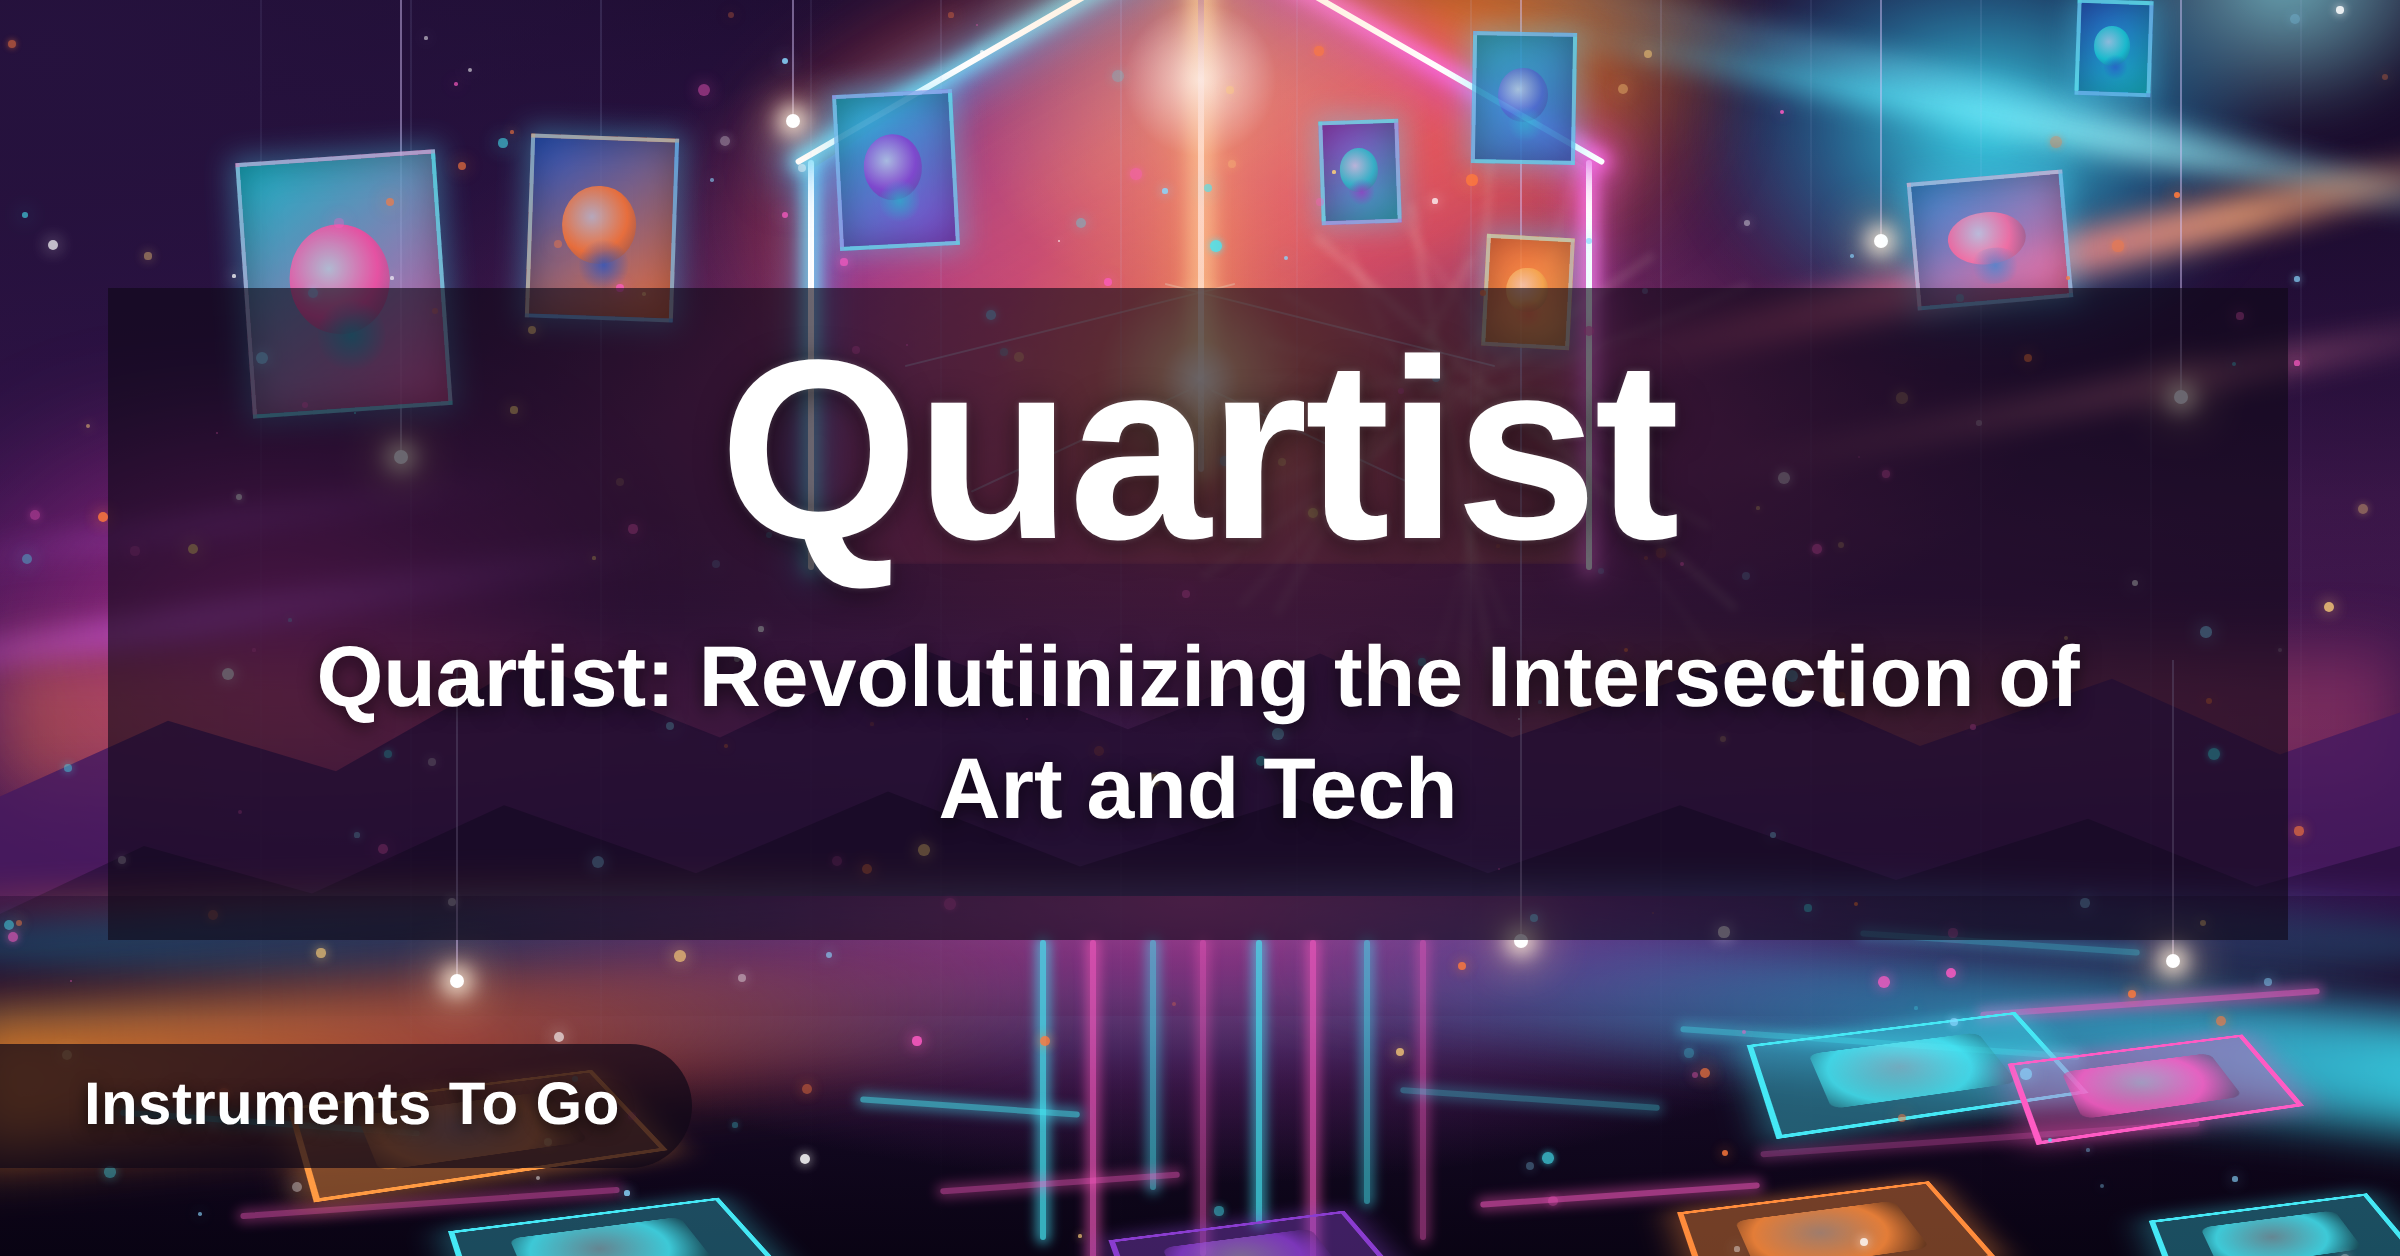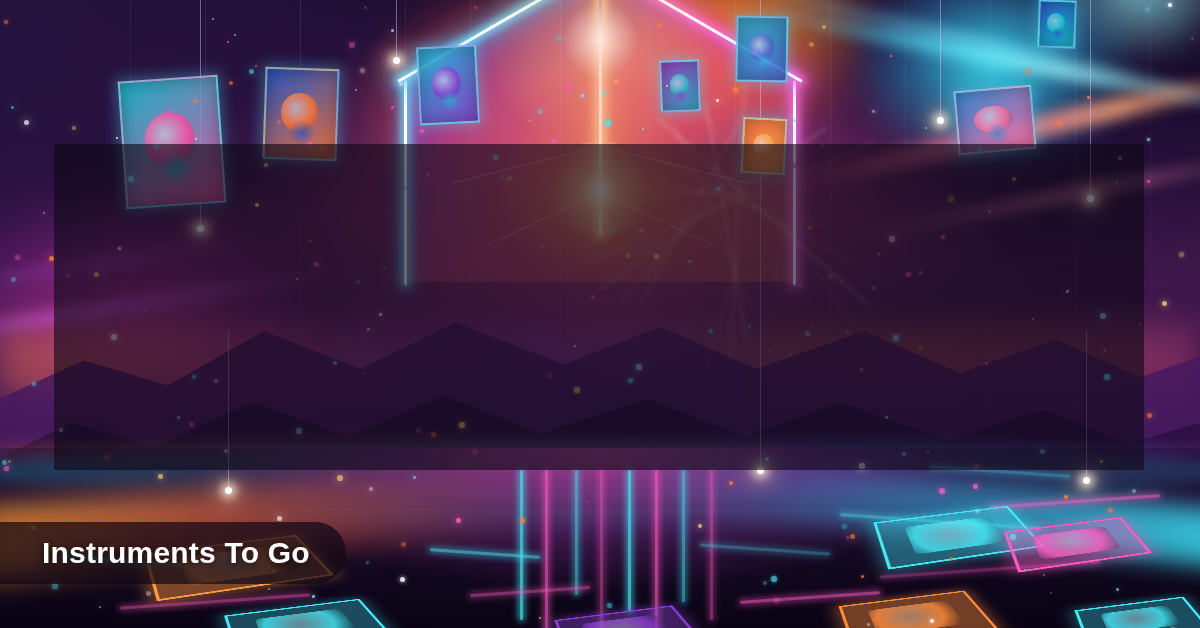--- a/index.html
+++ b/index.html
@@ -591,17 +591,19 @@
       <div class="spark" style="left: 413px; top: 476px; width: 2.9px; height: 2.9px; background: rgb(138, 216, 255); opacity: 0.64; box-shadow: rgb(138, 216, 255) 0px 0px 6.2px;"></div>
       <div class="spark" style="left: 349px; top: 42px; width: 5.9px; height: 5.9px; background: rgb(255, 91, 196); opacity: 0.45; box-shadow: rgb(255, 91, 196) 0px 0px 8.5px;"></div>
       <div class="spark" style="left: 212px; top: 18px; width: 1.6px; height: 1.6px; background: rgb(255, 255, 255); opacity: 0.51; box-shadow: rgb(255, 255, 255) 0px 0px 8.4px;"></div>
       <div class="spark" style="left: 974px; top: 464px; width: 4.5px; height: 4.5px; background: rgb(255, 91, 196); opacity: 0.45; box-shadow: rgb(255, 91, 196) 0px 0px 7.2px;"></div>
       <div class="spark" style="left: 277px; top: 516px; width: 5.4px; height: 5.4px; background: rgb(255, 255, 255); opacity: 0.64; box-shadow: rgb(255, 255, 255) 0px 0px 8.4px;"></div>
       <div class="spark" style="left: 158px; top: 474px; width: 4.7px; height: 4.7px; background: rgb(255, 210, 122); opacity: 0.68; box-shadow: rgb(255, 210, 122) 0px 0px 6px;"></div>
       <div class="spark" style="left: 109px; top: 544px; width: 6.2px; height: 6.2px; background: rgb(255, 122, 60); opacity: 0.66; box-shadow: rgb(255, 122, 60) 0px 0px 3.3px;"></div>
     </div>
 
   <div id="text-band">
+    <div id="title">Quartist</div>
+    <div id="subtitle">Quartist: Revolutiinizing the Intersection of Art and Tech</div>
   </div>
 
   <div id="badge">Instruments To Go</div>
 
 </div>
 
 </body></html>

